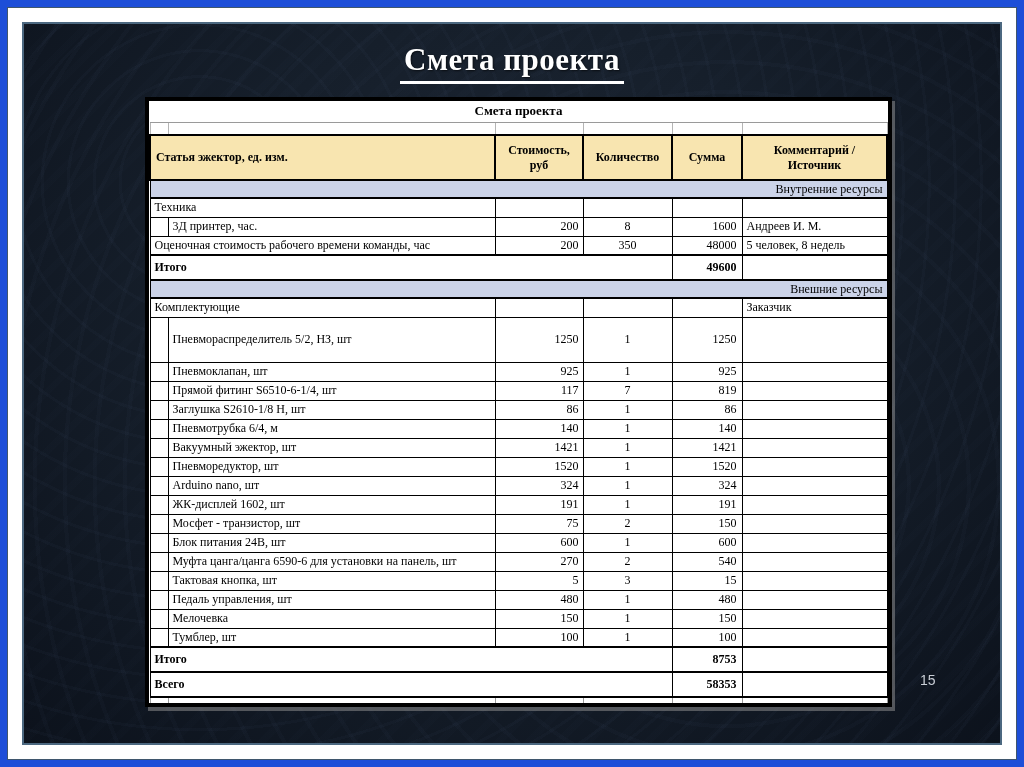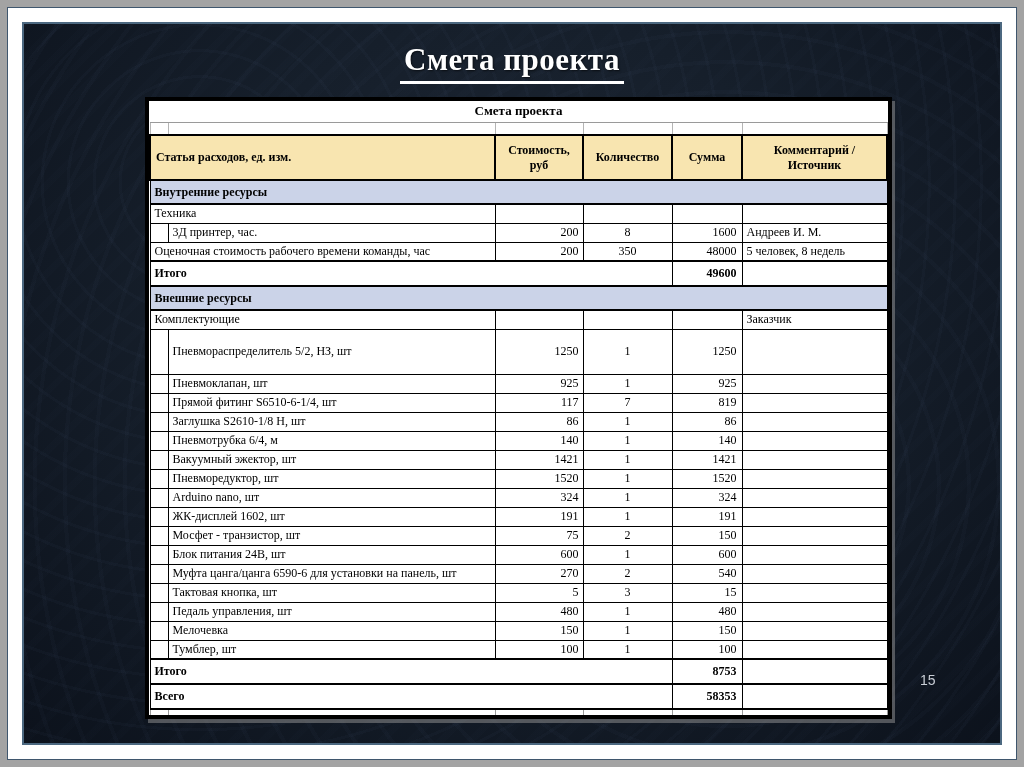--- a/index.html
+++ b/index.html
@@ -2,21 +2,21 @@
 <html><head>
 <meta charset="utf-8">
 <style>
   * { margin:0; padding:0; box-sizing:border-box; }
   html,body { width:1024px; height:767px; }
   body {
     background:#04060a;
     font-family:"Liberation Serif","DejaVu Serif",serif;
     overflow:hidden;
   }
-  .stage { position:relative; width:1024px; height:767px; background:#a3a3a3; }
+  .stage { position:relative; width:1024px; height:767px; background:#1d4ed8; }
 
   
   .outer-frame {
     position:absolute; inset:7px;
     background:#ffffff;
     border:1px solid #3f566d;
   }
   .slide {
     position:absolute; inset:14px;
     border:2px solid #4c6880;
@@ -76,21 +76,21 @@
     border:2.5px solid #000;
     height:45px; font-weight:bold; font-size:12px;
     text-align:center; vertical-align:middle;
     white-space:normal; line-height:1.2; padding:0 4px;
   }
   tr.header-row th.th-item { text-align:left; padding-left:5px; }
 
   tbody td { border:1.5px solid #000; padding:0 4px; white-space:nowrap; vertical-align:middle; }
 
   tr.row-section td {
-    background:#CBD3E8; font-weight:bold; height:24px; border-width:2px 1.5px;
+    background:#CBD3E8; font-weight:normal; height:18px; border-width:2px 1.5px;text-align:right;
   }
   tr.row-group td, tr.row-item td { height:19px; }
   tr.row-item.tall td { height:45px; }
 
   td.c-indent  { padding:0; }
   td.c-label   { text-align:left; }
   td.c-cost    { text-align:right; }
   td.c-qty     { text-align:center; }
   td.c-sum     { text-align:right; padding-right:5px; }
   td.c-comment { text-align:left; }
@@ -127,21 +127,21 @@
             </tr>
             <tr class="spacer-row">
               <td></td>
               <td></td>
               <td></td>
               <td></td>
               <td></td>
               <td></td>
             </tr>
             <tr class="header-row">
-              <th colspan="2" class="th-item">Статья расходов, ед. изм.</th>
+              <th colspan="2" class="th-item">Статья эжектор, ед. изм.</th>
               <th>Стоимость, руб</th>
               <th>Количество</th>
               <th>Сумма</th>
               <th>Комментарий / Источник</th>
             </tr>
           </thead>
           <tbody>
               <tr class="row-section">
                 <td colspan="6" class="c-label">Внутренние ресурсы</td>
               </tr>

